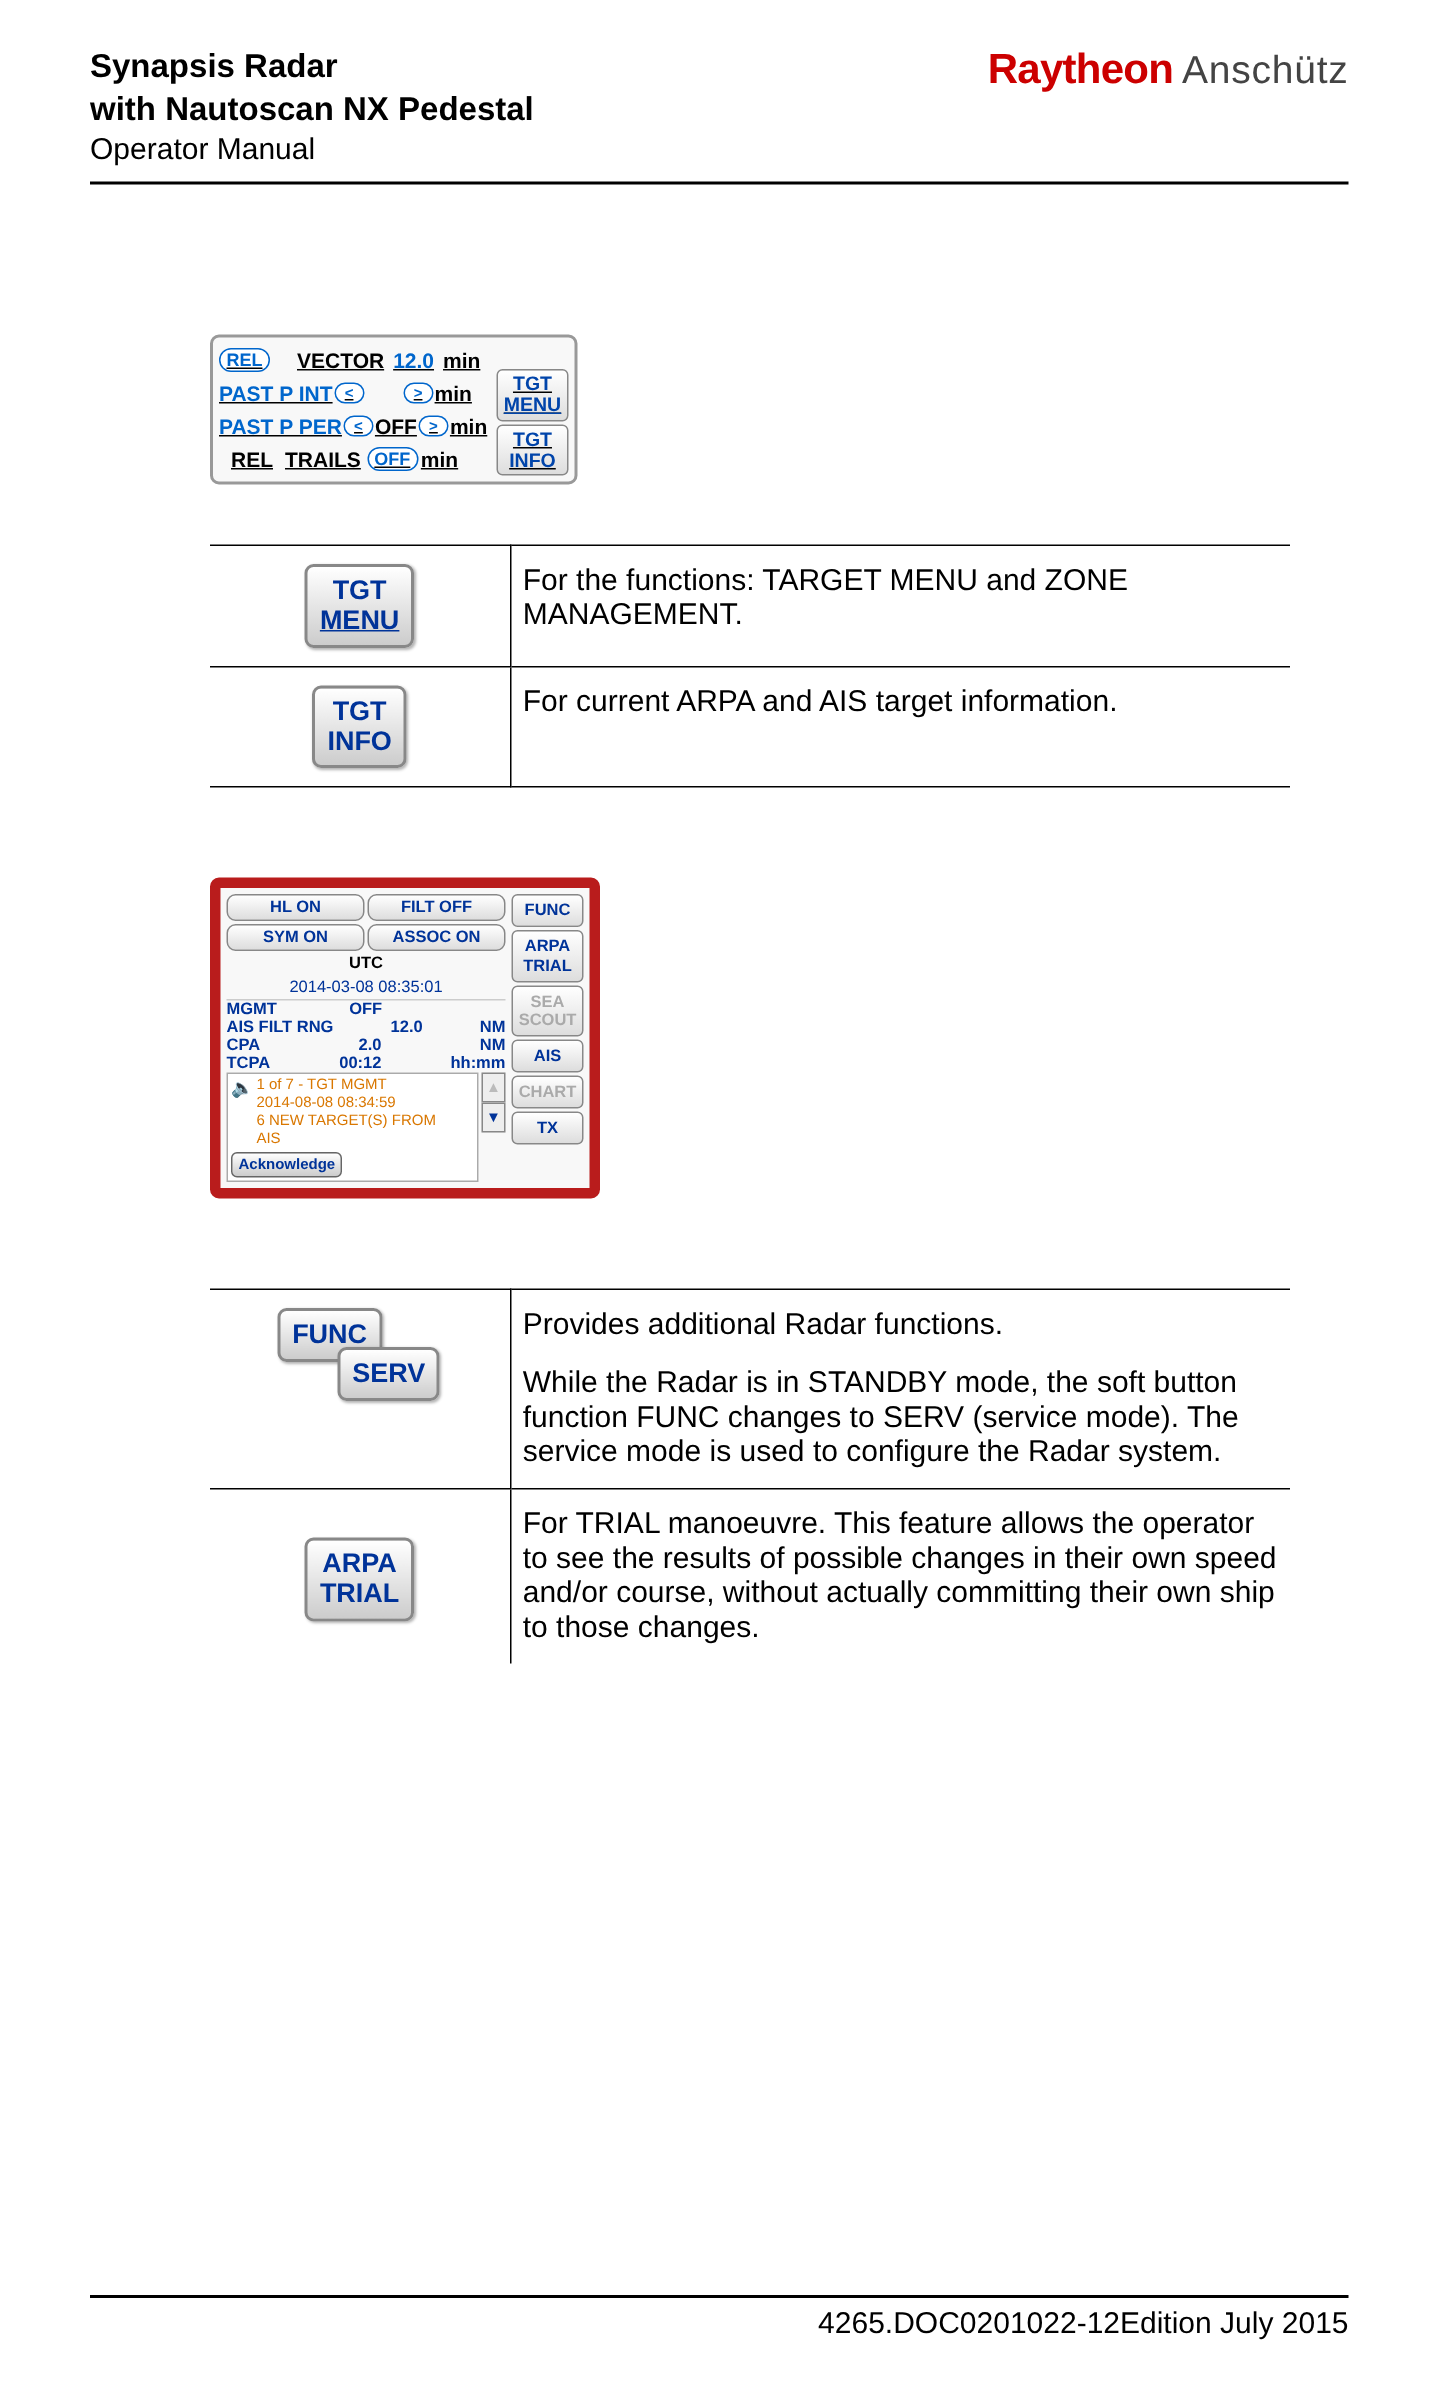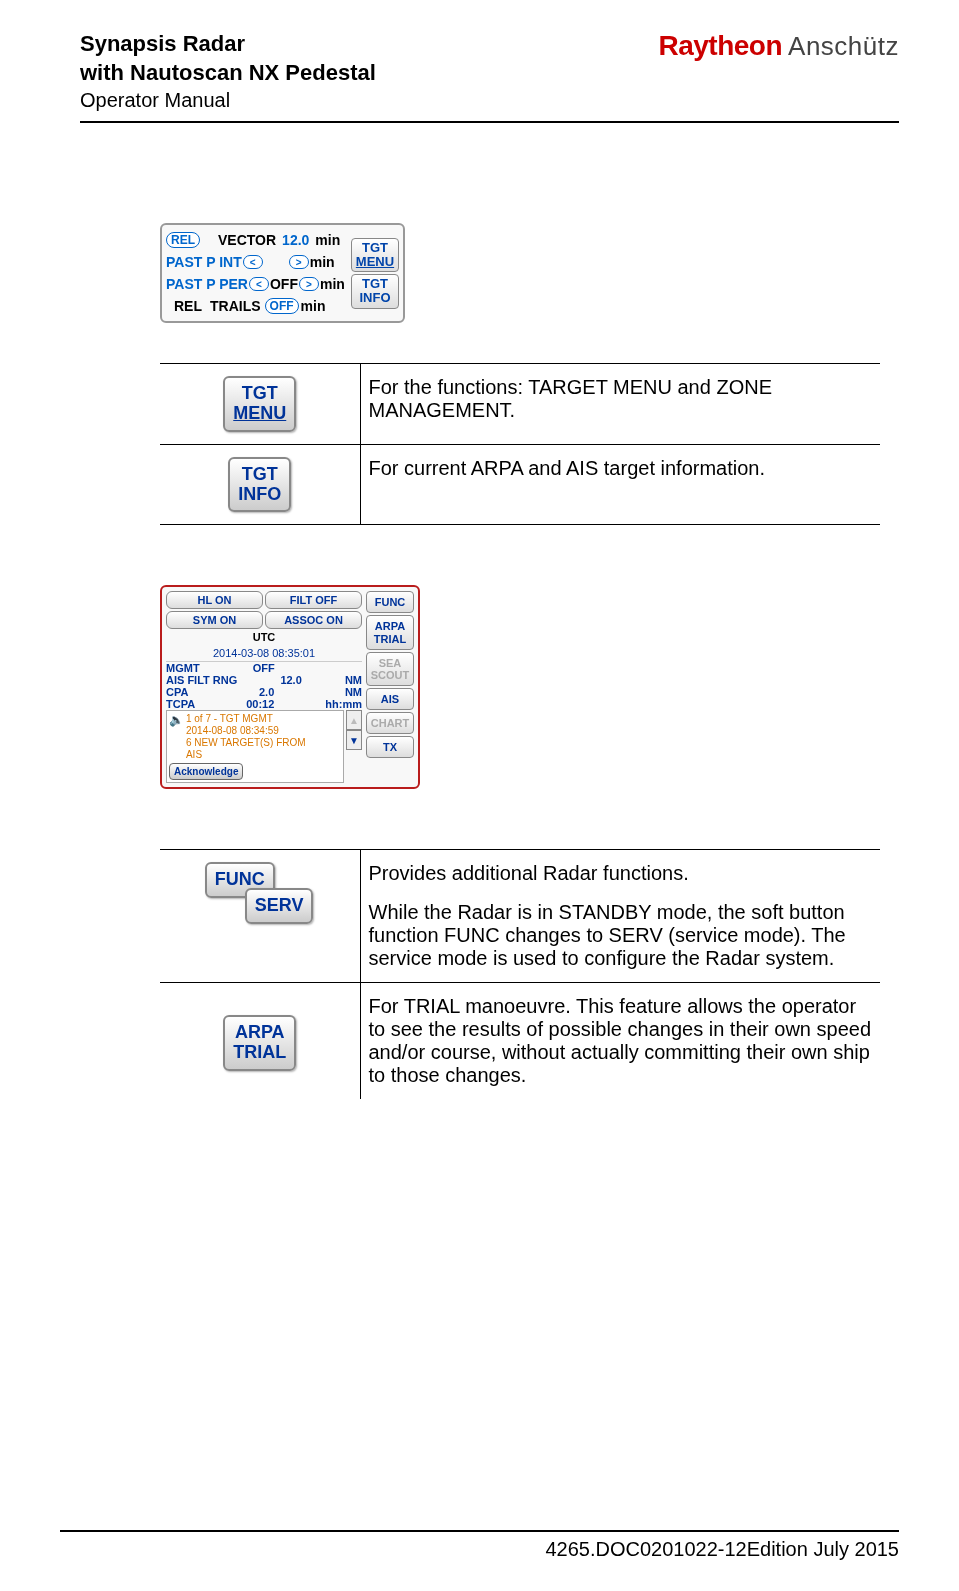--- a/index.html
+++ b/index.html
@@ -6,21 +6,21 @@
     body {
       font-family: Arial, Helvetica, sans-serif;
       background: #fff;
       width: 959px;
       height: 1591px;
       position: relative;
       color: #000;
       font-size: 20px;
     }
     .page {
-      padding: 30px 60px 0 80px;
+      padding: 30px 60px 0 60px;
     }
     .header {
       display: flex;
       justify-content: space-between;
       align-items: flex-start;
       margin-bottom: 8px;
     }
     .header-left {
       line-height: 1.3;
     }
@@ -56,21 +56,22 @@
     .panel1 {
       border: 2px solid #999;
       border-radius: 6px;
       display: inline-block;
       padding: 4px;
       background: #f8f8f8;
       margin-bottom: 40px;
     }
     .panel1-inner {
       display: flex;
-      align-items: center;
+      align-items: flex-end;
+      text-decoration: underline;
     }
     .panel1-left {
       font-family: Arial, sans-serif;
       font-size: 14px;
       font-weight: bold;
     }
     .panel1-row { display: flex; align-items: center; height: 22px; white-space: nowrap; }
     .rel-pill {
       border: 1.5px solid #0066cc;
       border-radius: 10px;
@@ -132,21 +133,21 @@
       text-align: center;
       padding: 6px 8px;
       font-size: 18px;
       font-weight: bold;
       color: #003399;
       font-family: Arial, sans-serif;
       line-height: 1.1;
       box-shadow: 1px 1px 2px rgba(0,0,0,0.3);
     }
     .panel2 {
-      border: 2px solid #b91c1c;
+      border: 7px solid #b91c1c;
       border-radius: 6px;
       background: #f8f8f8;
       width: 260px;
       padding: 4px;
       margin: 60px 0 60px 0;
       font-family: Arial, sans-serif;
     }
     .panel2-right { display: flex; flex-direction: column; gap: 2px; margin-left: 4px; }
     .pill-btn {
       background: linear-gradient(#fff, #ddd);

